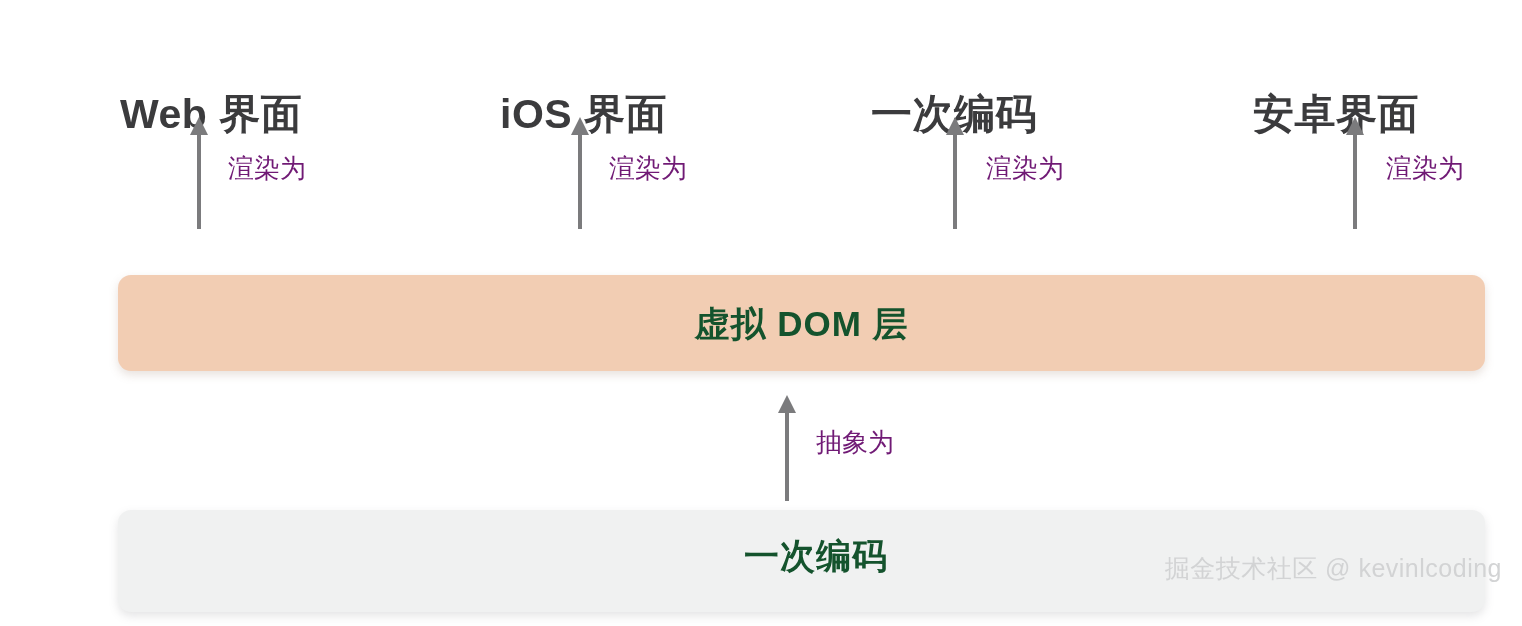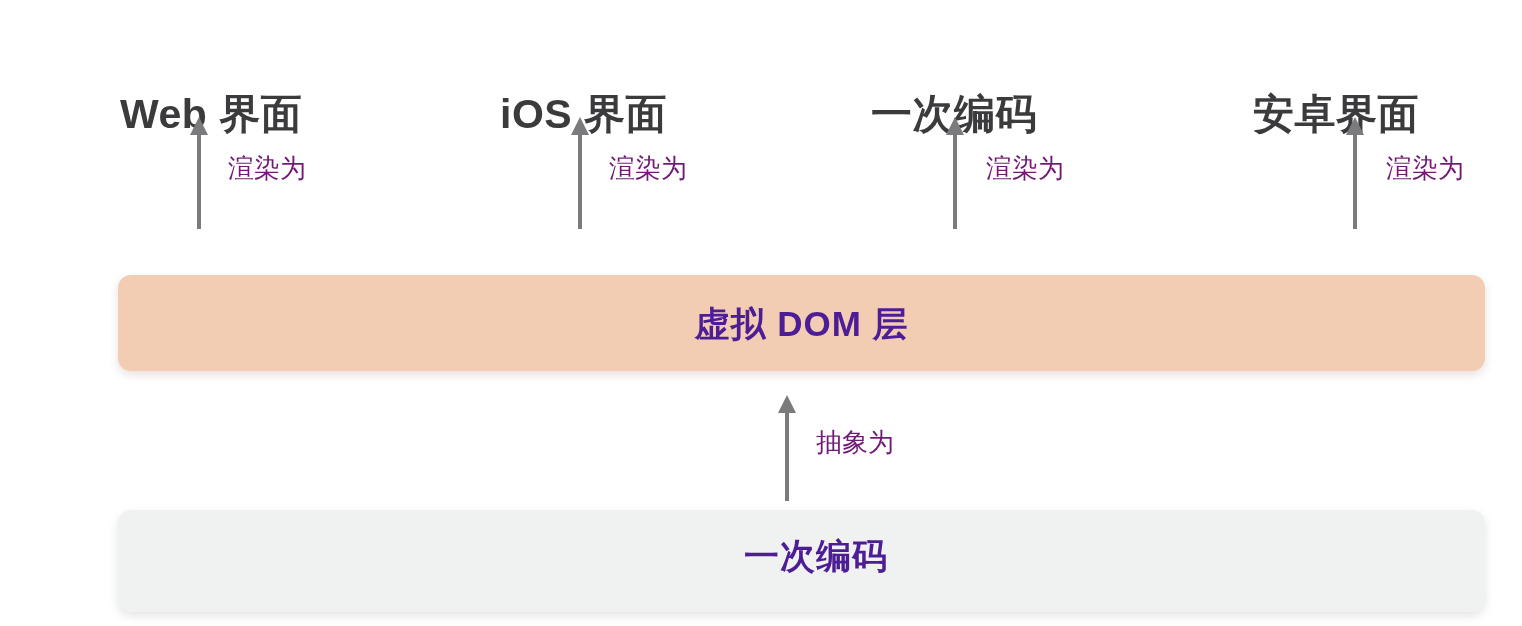--- a/index.html
+++ b/index.html
@@ -56,21 +56,21 @@
     width: 1367px;
     border-radius: 13px;
     display: flex;
     align-items: center;
     justify-content: center;
     box-sizing: border-box;
   }
   .layer-box .layer-label {
     font-size: 35px;
     font-weight: 700;
-    color: #4c1d95;
+    color: #14532d;
     letter-spacing: 1px;
     white-space: nowrap;
     line-height: 1;
   }
 
   #virtual-dom-layer {
     top: 275px;
     height: 96px;
     background: #f2cdb3;
     box-shadow: 0 4px 10px rgba(150,120,100,0.22);
@@ -149,14 +149,15 @@
     <svg width="22" height="106" viewBox="0 0 22 106" aria-hidden="true">
       <path d="M11 0 L20 18 L13 18 L13 106 L9 106 L9 18 L2 18 Z" fill="#7b7b7d"></path>
     </svg>
   </div>
   <div class="edge-label" style="left:816px; top:429px;">抽象为</div>
 
   <div class="layer-box" id="source-code-layer">
     <span class="layer-label">一次编码</span>
   </div>
 
+  <div id="watermark">掘金技术社区 @ kevinlcoding</div>
 
 </div>
 
 </body></html>

